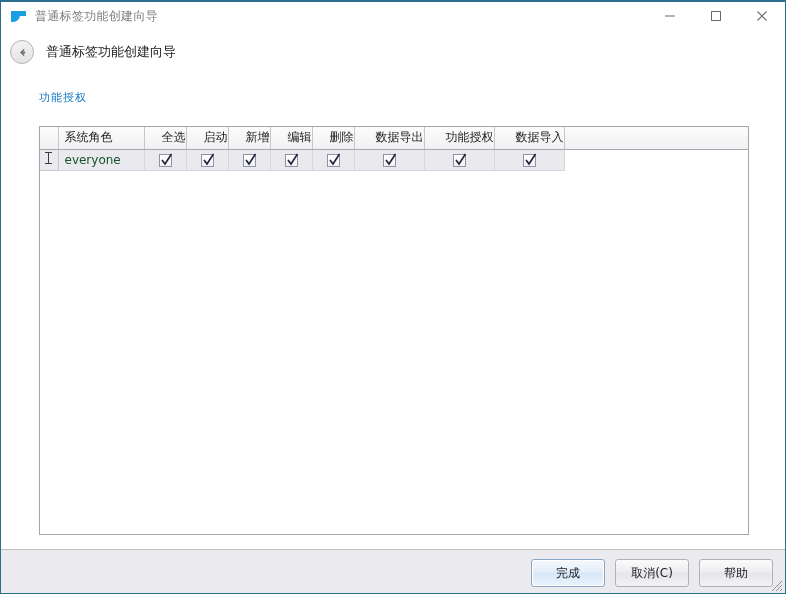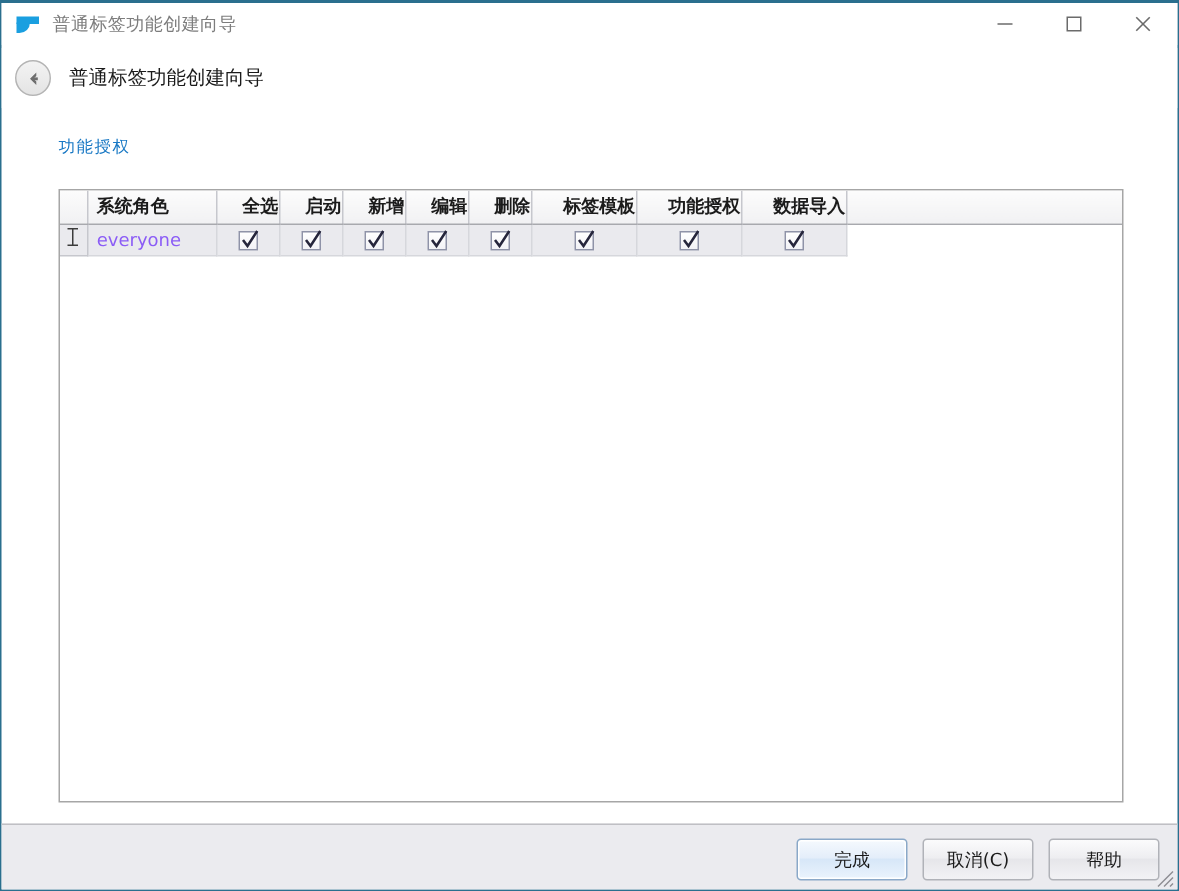--- a/index.html
+++ b/index.html
@@ -124,34 +124,34 @@
   #grid th, #grid td {
     padding: 0;
     margin: 0;
   }
   #grid thead th {
     height: 22px;
     background: linear-gradient(180deg,#fcfcfc 0%,#f1f1f3 100%);
     border-right: 1px solid #c6c7cd;
     border-bottom: 1px solid #a8a9ae;
     color: #1b1b1b;
-    font-weight: bold;
+    font-weight: normal;
     text-align: left;
     padding-left: 6px;
     white-space: nowrap;
   }
   #grid thead th.c-center { text-align: right; }
   #grid thead th.filler { border-right: none; }
   #grid thead th.rowhdr { width: 18px; padding-left: 0; }
 
   #grid tbody td {
     height: 21px;
     border-right: 1px solid #d6d7dc;
     border-bottom: 1px solid #d6d7dc;
-    color: #8b5cf6;
+    color: #14532d;
     white-space: nowrap;
     vertical-align: middle;
   }
   #grid tbody td.rowhdr {
     background: linear-gradient(180deg,#fcfcfc 0%,#eeeef1 100%);
     border-right: 1px solid #c6c7cd;
     border-bottom: 1px solid #c6c7cd;
     text-align: center;
     position: relative;
   }
@@ -298,21 +298,21 @@
       </colgroup>
       <thead>
         <tr>
           <th class="rowhdr"></th>
           <th>系统角色</th>
           <th class="c-center">全选</th>
           <th class="c-center">启动</th>
           <th class="c-center">新增</th>
           <th class="c-center">编辑</th>
           <th class="c-center">删除</th>
-          <th class="c-center">标签模板</th>
+          <th class="c-center">数据导出</th>
           <th class="c-center">功能授权</th>
           <th class="c-center">数据导入</th>
           <th class="filler"></th>
         </tr>
       </thead>
       <tbody>
 
         <tr class="selected">
           <td class="rowhdr">
             <span class="cursor-ibeam"><span></span></span>

